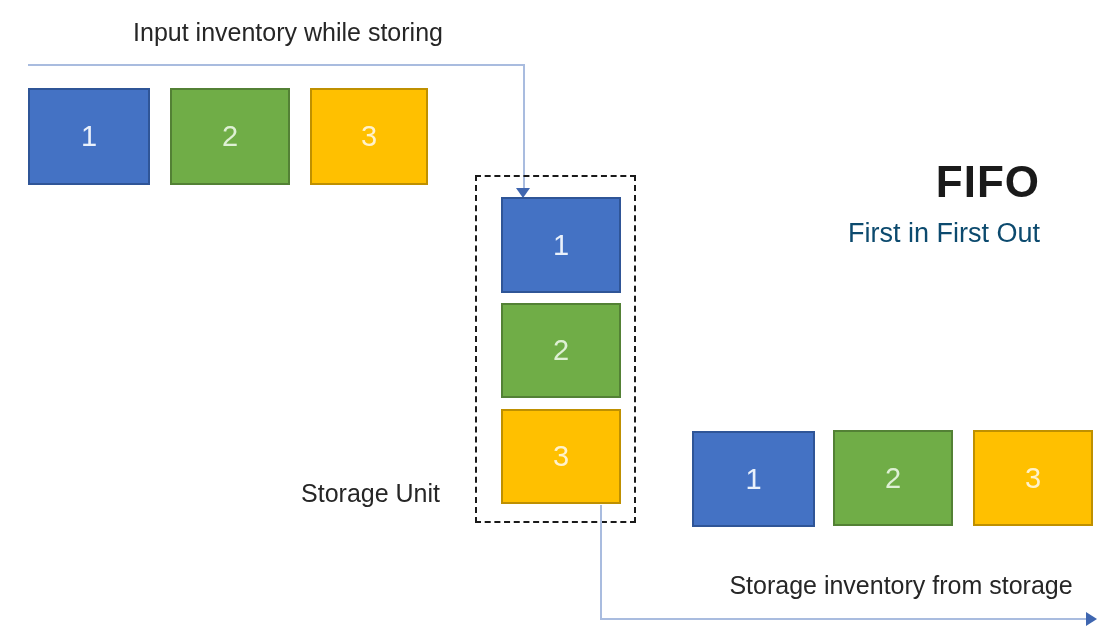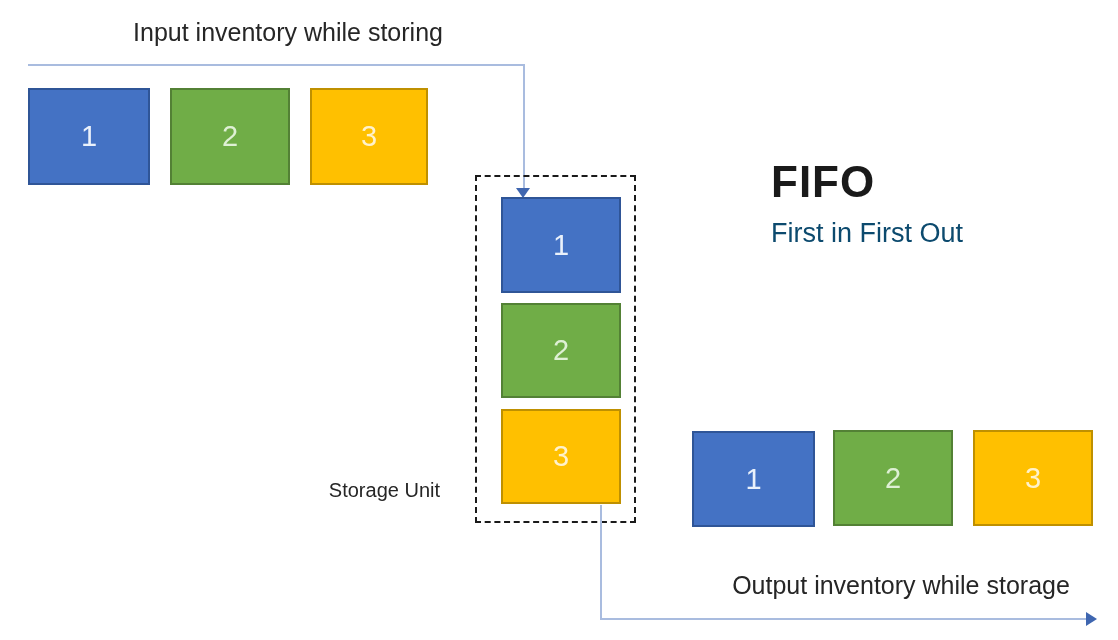--- a/index.html
+++ b/index.html
@@ -9,24 +9,24 @@
     height: 640px;
     background: #ffffff;
     font-family: "Liberation Sans", sans-serif;
     overflow: hidden;
   }
   .txt { position: absolute; color: #262626; white-space: nowrap; }
 
   
   .input-label  { left: 28px;  top: 18px;  width: 520px; text-align: center; font-size: 25px; }
   .output-label { left: 691px; top: 571px; width: 420px; text-align: center; font-size: 25px; }
-  .storage-label{ left: 250px; top: 479px; width: 190px; text-align: right;  font-size: 20px; }
+  .storage-label{ left: 250px; top: 479px; width: 190px; text-align: right;  font-size: 25px; }
 
   
-  .title-block { position: absolute; left: 771px; top: 158px; width: 300px; text-align: left; color: #1a1a1a; }
+  .title-block { position: absolute; left: 740px; top: 158px; width: 300px; text-align: right; color: #1a1a1a; }
   .title-main  { font-size: 44px; font-weight: bold; line-height: 1.1; letter-spacing: 1px; }
   .title-sub   { font-size: 27px; margin-top: 12px; color: #0c4a6e; }
 
   
   .box {
     position: absolute;
     border: 2px solid;
     box-sizing: border-box;
     display: flex;
     align-items: center;
@@ -103,15 +103,15 @@
     <div class="title-sub">First in First Out</div>
   </div>
 
   <div class="box ob1" style="background-color: rgb(68, 114, 196); border-color: rgb(47, 85, 151); color: rgb(234, 241, 251);">1</div>
   <div class="box ob2" style="background-color: rgb(112, 173, 71); border-color: rgb(83, 129, 53); color: rgb(223, 240, 213);">2</div>
   <div class="box ob3" style="background-color: rgb(255, 192, 0); border-color: rgb(191, 144, 0); color: rgb(255, 242, 204);">3</div>
 
   <div class="line out-v" style="background-color: rgb(169, 188, 223);"></div>
   <div class="line out-h" style="background-color: rgb(169, 188, 223);"></div>
   <div class="arrow-right"></div>
-  <div class="txt output-label">Output inventory while storage</div>
+  <div class="txt output-label">Storage inventory from storage</div>
 
 </div>
 
 </body></html>

